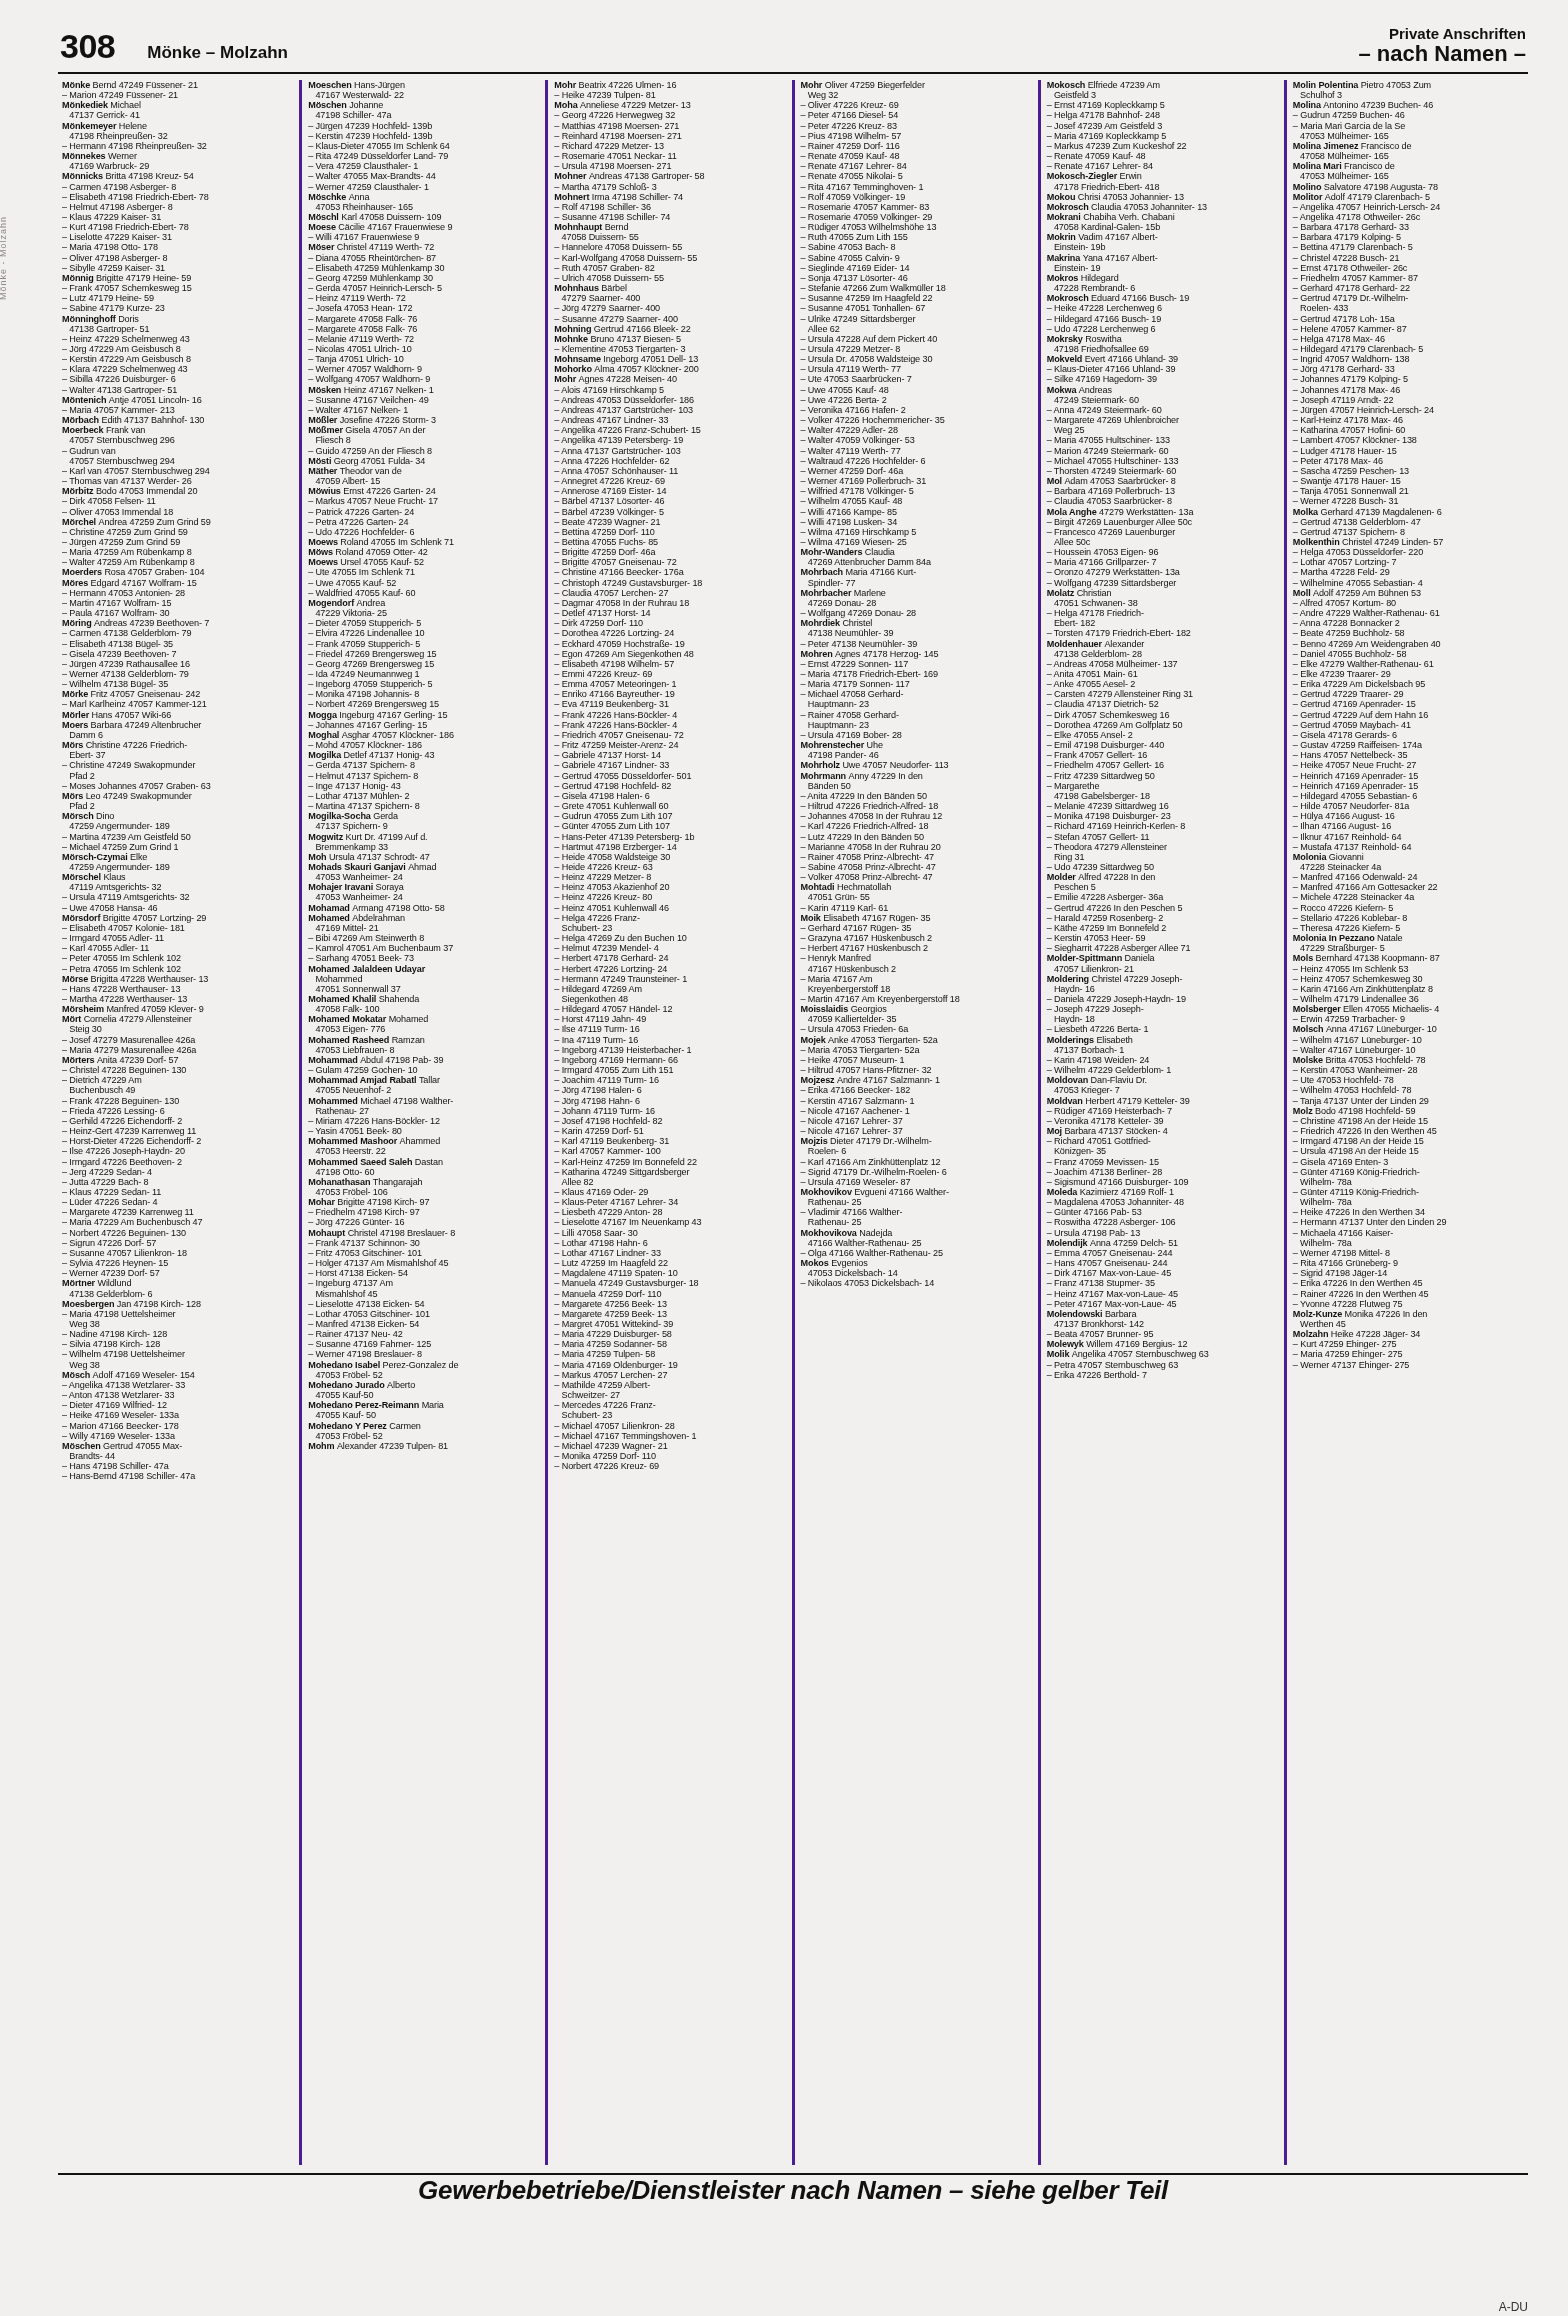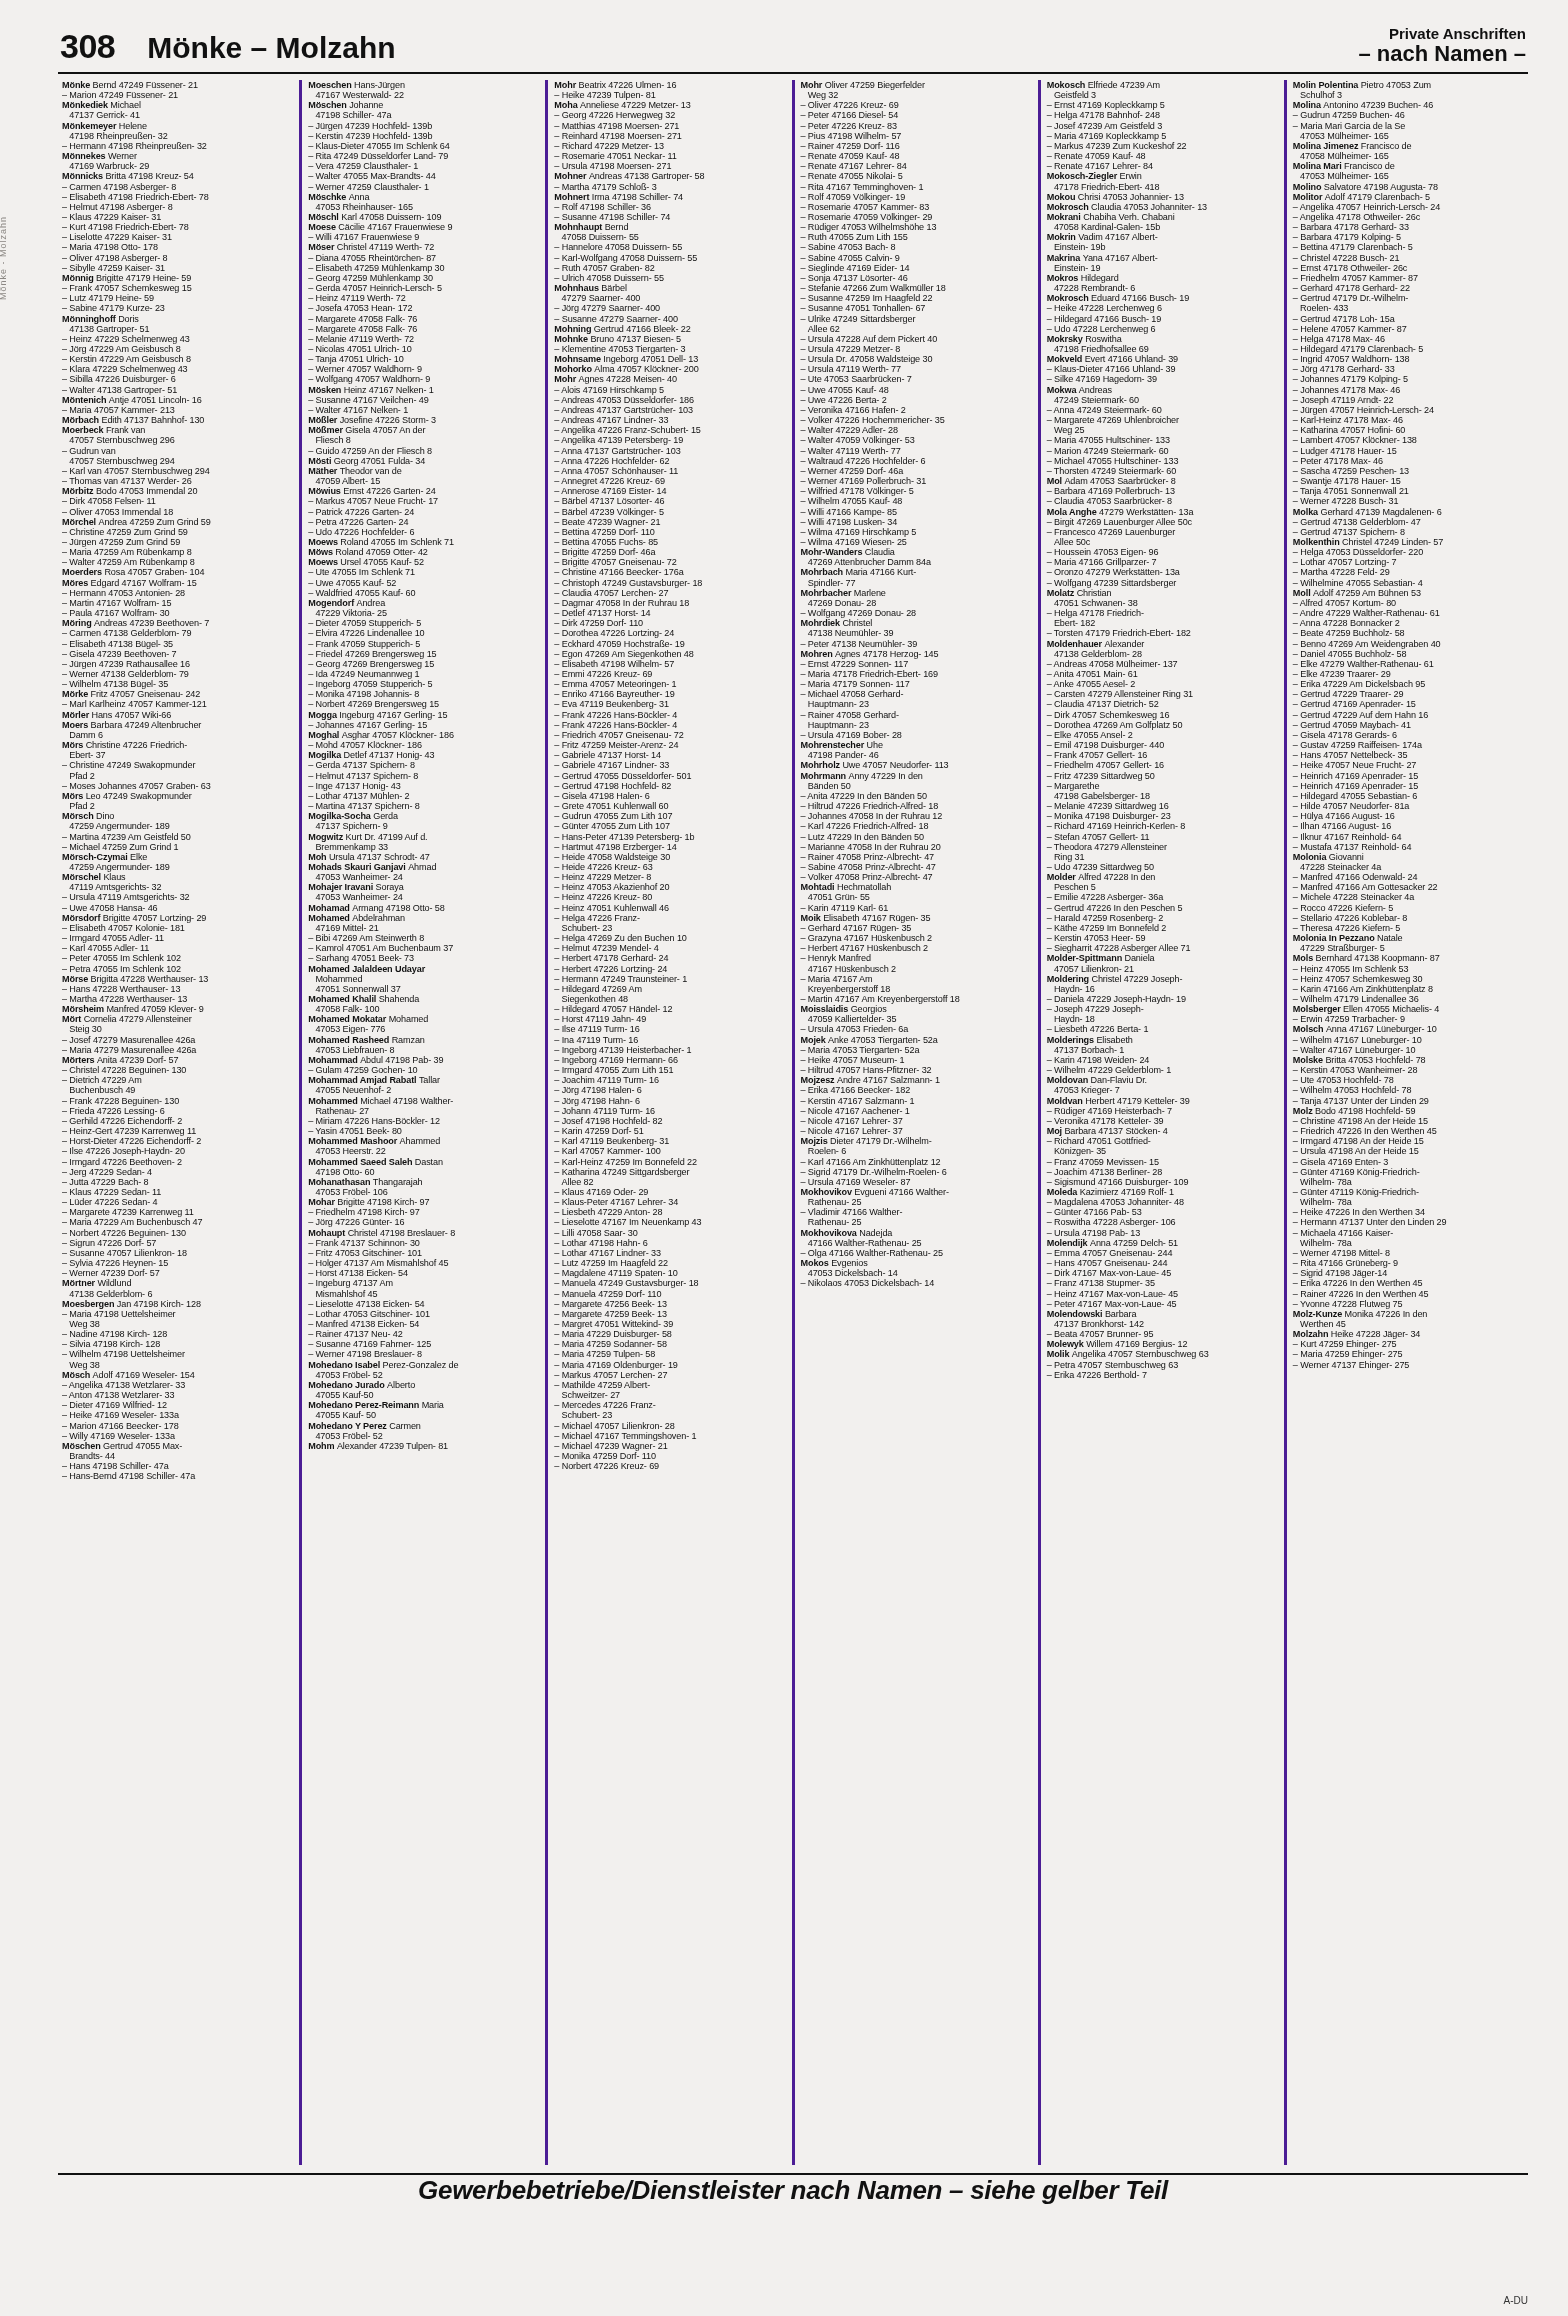--- a/index.html
+++ b/index.html
@@ -20,21 +20,21 @@
   }
   
   .header {
     display:flex; align-items:flex-end; justify-content:space-between;
     padding:0 8px 0 14px;
   }
   .header-left { display:flex; align-items:baseline; gap:32px; }
   .page-number {
     font-size:34px; font-weight:bold; letter-spacing:-0.5px;
   }
-  .header-range { font-size:30px; font-weight:bold; letter-spacing:0px; }
+  .header-range { font-size:17px; font-weight:bold; letter-spacing:0px; }
   .header-right { text-align:right; line-height:1.08; }
   .header-right .l1 { font-size:15px; font-weight:bold; }
   .header-right .l2 { font-size:22px; font-weight:bold; }
   .rule {
     margin:6px 6px 6px 12px;
     border-top:2.5px solid #111;
   }
   
   .columns {
     display:flex;
@@ -62,22 +62,22 @@
   }
   .footer-text {
     font-size:26px;
     font-weight:bold;
     font-style:italic;
     font-family:"Liberation Sans", sans-serif;
     letter-spacing:-0.3px;
   }
   .footer-code {
     position:absolute;
-    right:40px; bottom:10px;
-    font-size:10px;
+    right:40px; bottom:2px;
+    font-size:12px;
     color:#333;
   }
   
   .side-tab {
     position:absolute;
     left:-2px; top:300px;
     transform:rotate(-90deg);
     transform-origin:left top;
     font-size:9px;
     color:#8c8884;

